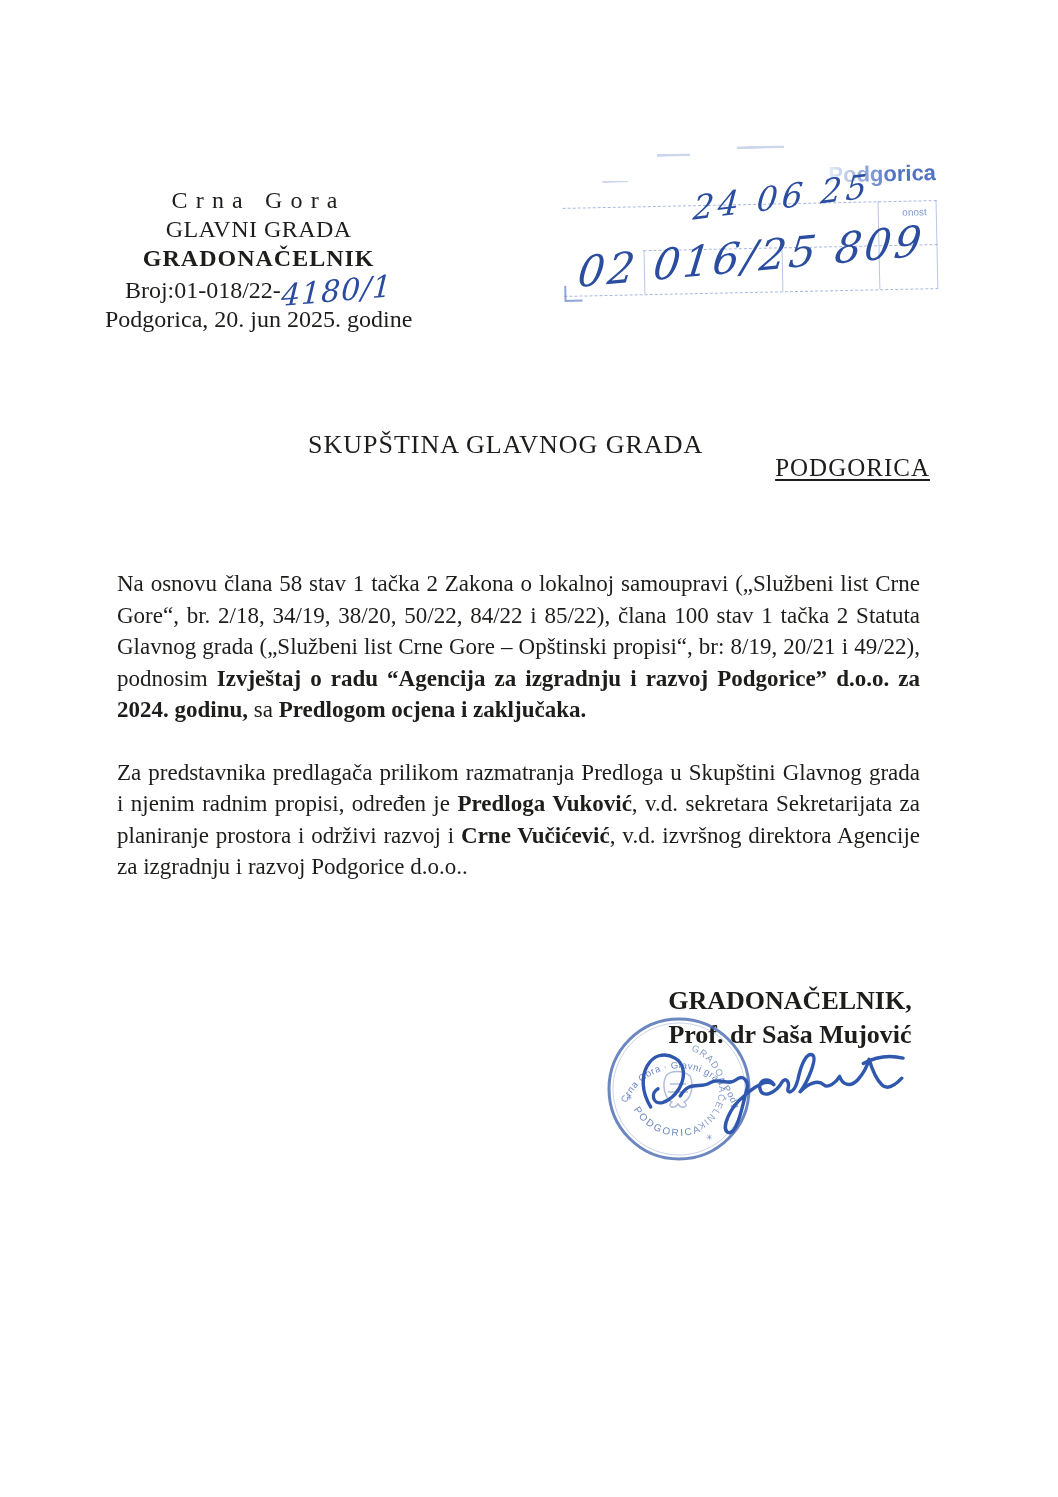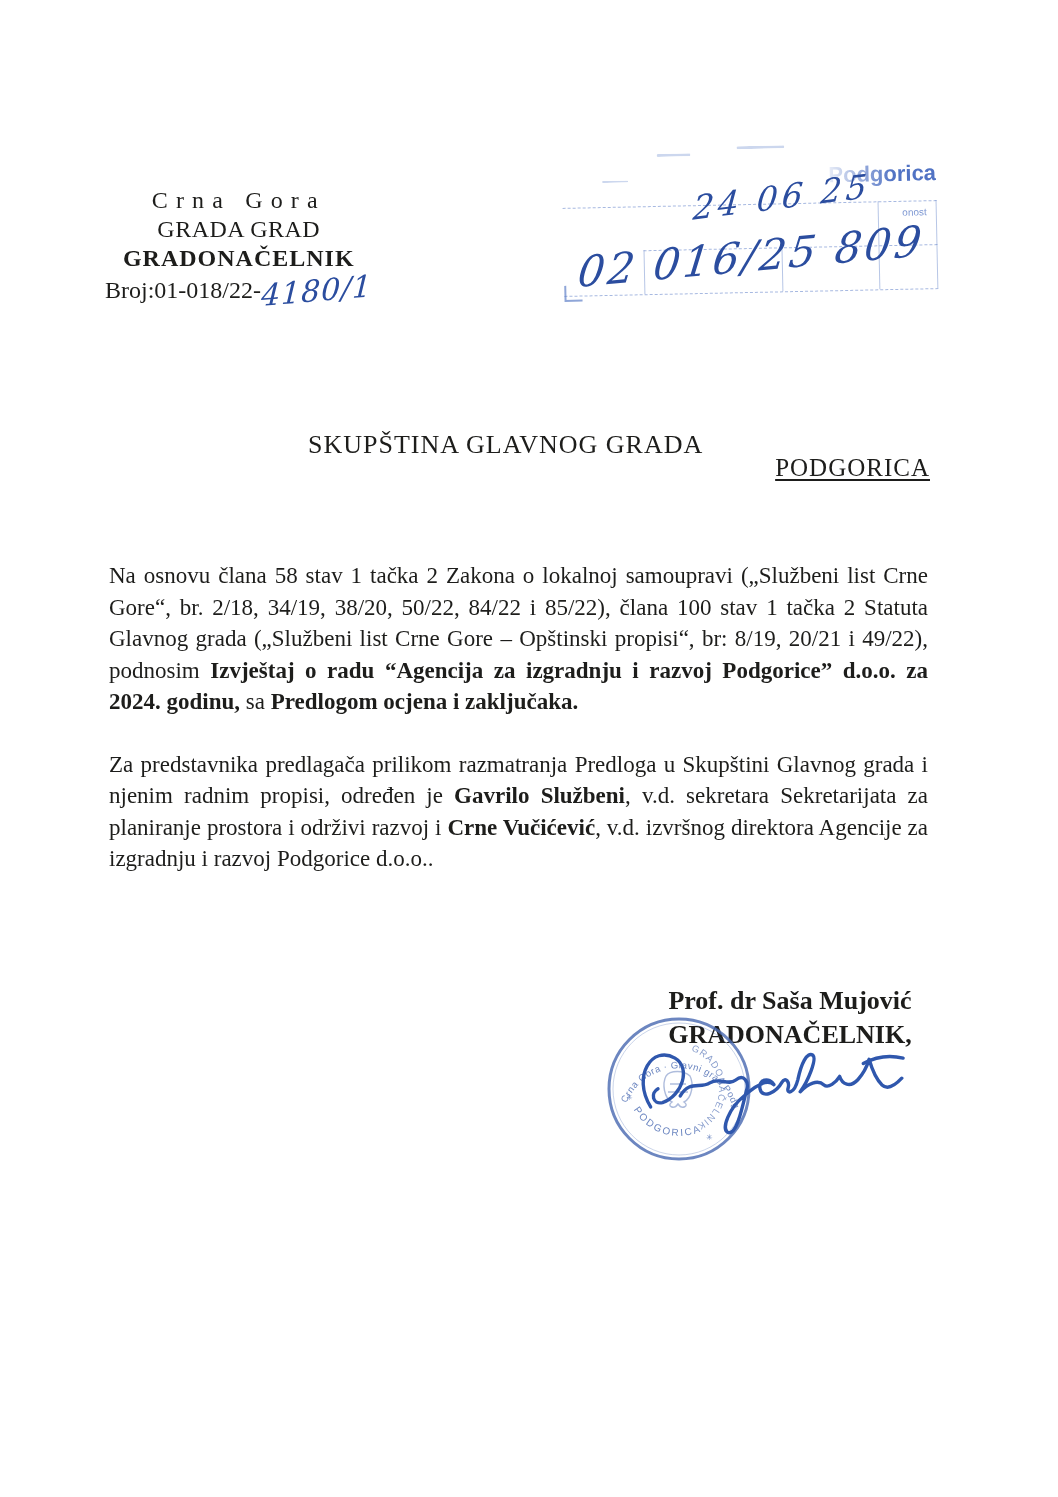--- a/index.html
+++ b/index.html
@@ -55,21 +55,21 @@
   }
   .doc-subtitle {
     position:absolute; left:700px; top:454px; width:230px; text-align:right;
     font-size:25px; letter-spacing:1px;
     text-decoration:underline; text-underline-offset:3px;
   }
 
   
   .body-text { position:absolute; left:105px; top:556px; width:827px; }
   .body-text p {
-    margin:4px; font-size:23px; line-height:31.5px; text-align:justify;
+    margin:12px; font-size:23px; line-height:31.5px; text-align:justify;
   }
   .body-text p + p { margin-top:31px; }
   .b { font-weight:bold; }
 
   
   .sign-block {
     position:absolute; left:625px; top:984px; width:330px; text-align:center;
     font-size:26px; font-weight:bold; line-height:34px;
   }
 
@@ -77,23 +77,24 @@
   .seal { position:absolute; left:604px; top:1014px; width:150px; height:150px; opacity:0.82; }
   .sig  { position:absolute; left:628px; top:1036px; width:330px; height:100px; transform:rotate(-2deg); }
 </style>
 </head>
 <body>
 
 <div class="page">
 
   <div class="header">
     <div class="country">Crna Gora</div>
-    <div class="city">GRADA GRAD</div>
+    <div class="city">GLAVNI GRADA</div>
     <div class="office">GRADONAČELNIK</div>
     <div><span>Broj:01-018/22-</span><span class="hand hand-number">4180/1</span></div>
+    <div>Podgorica, 20. jun 2025. godine</div>
   </div>
 
   <div class="receipt-stamp">
     <div class="rs-smudge" style="left:95px; top:8px;"></div>
     <div class="rs-smudge" style="left:175px; top:2px; width:48px;"></div>
     <div class="rs-smudge" style="left:40px; top:34px; width:26px; border-top-width:2px;"></div>
     <div class="rs-org">Podgorica</div>
     <div class="rs-line rs-h" style="left:0; top:60px; width:374px;"></div>
     <div class="rs-line rs-h" style="left:80px; top:104px; width:294px;"></div>
     <div class="rs-line rs-h" style="left:0; top:148px; width:374px;"></div>
@@ -105,26 +106,26 @@
     <div class="rs-corner"></div>
     <div class="rs-date hand">24 06 25</div>
     <div class="rs-num hand">02 016/25 809</div>
   </div>
 
   <div class="doc-title">SKUPŠTINA GLAVNOG GRADA</div>
   <div class="doc-subtitle">PODGORICA</div>
 
   <div class="body-text">
     <p><span>Na osnovu člana 58 stav 1 tačka 2 Zakona o lokalnoj samoupravi („Službeni list  Crne Gore“, br. 2/18, 34/19, 38/20, 50/22, 84/22 i 85/22), člana 100 stav 1 tačka 2 Statuta Glavnog grada („Službeni list Crne Gore – Opštinski propisi“, br: 8/19, 20/21 i 49/22), podnosim </span><span class="b">Izvještaj o radu “Agencija za izgradnju i razvoj Podgorice” d.o.o. za 2024. godinu,</span><span> sa </span><span class="b">Predlogom ocjena i zaključaka.</span></p>
-    <p><span>Za predstavnika predlagača prilikom razmatranja Predloga u Skupštini Glavnog grada i njenim radnim propisi, određen je </span><span class="b">Gavrilo Službeni</span><span>, v.d. sekretara Sekretarijata za planiranje prostora i održivi razvoj i </span><span class="b">Crne Vučićević</span><span>, v.d. izvršnog direktora Agencije za izgradnju i razvoj Podgorice d.o.o..</span></p>
+    <p><span>Za predstavnika predlagača prilikom razmatranja Predloga u Skupštini Glavnog grada i njenim radnim propisi, određen je </span><span class="b">Predloga Vuković</span><span>, v.d. sekretara Sekretarijata za planiranje prostora i održivi razvoj i </span><span class="b">Crne Vučićević</span><span>, v.d. izvršnog direktora Agencije za izgradnju i razvoj Podgorice d.o.o..</span></p>
   </div>
 
   <div class="sign-block">
+    <div>GRADONAČELNIK,</div>
     <div>Prof. dr Saša Mujović</div>
-    <div>GRADONAČELNIK,</div>
   </div>
 
   <svg class="seal" viewBox="0 0 150 150">
     <defs>
       <path id="sealTop" d="M 21,93 A 57,57 0 0 1 129,93" fill="none"></path>
       <path id="sealBottom" d="M 27,90 A 52,52 0 0 0 123,90" fill="none"></path>
       <path id="sealCenter" d="M 75,35 A 40,40 0 0 1 75,115" fill="none"></path>
     </defs>
     <g stroke="#4c6cb3" fill="none">
       <circle cx="75" cy="75" r="70" stroke-width="3"></circle>

